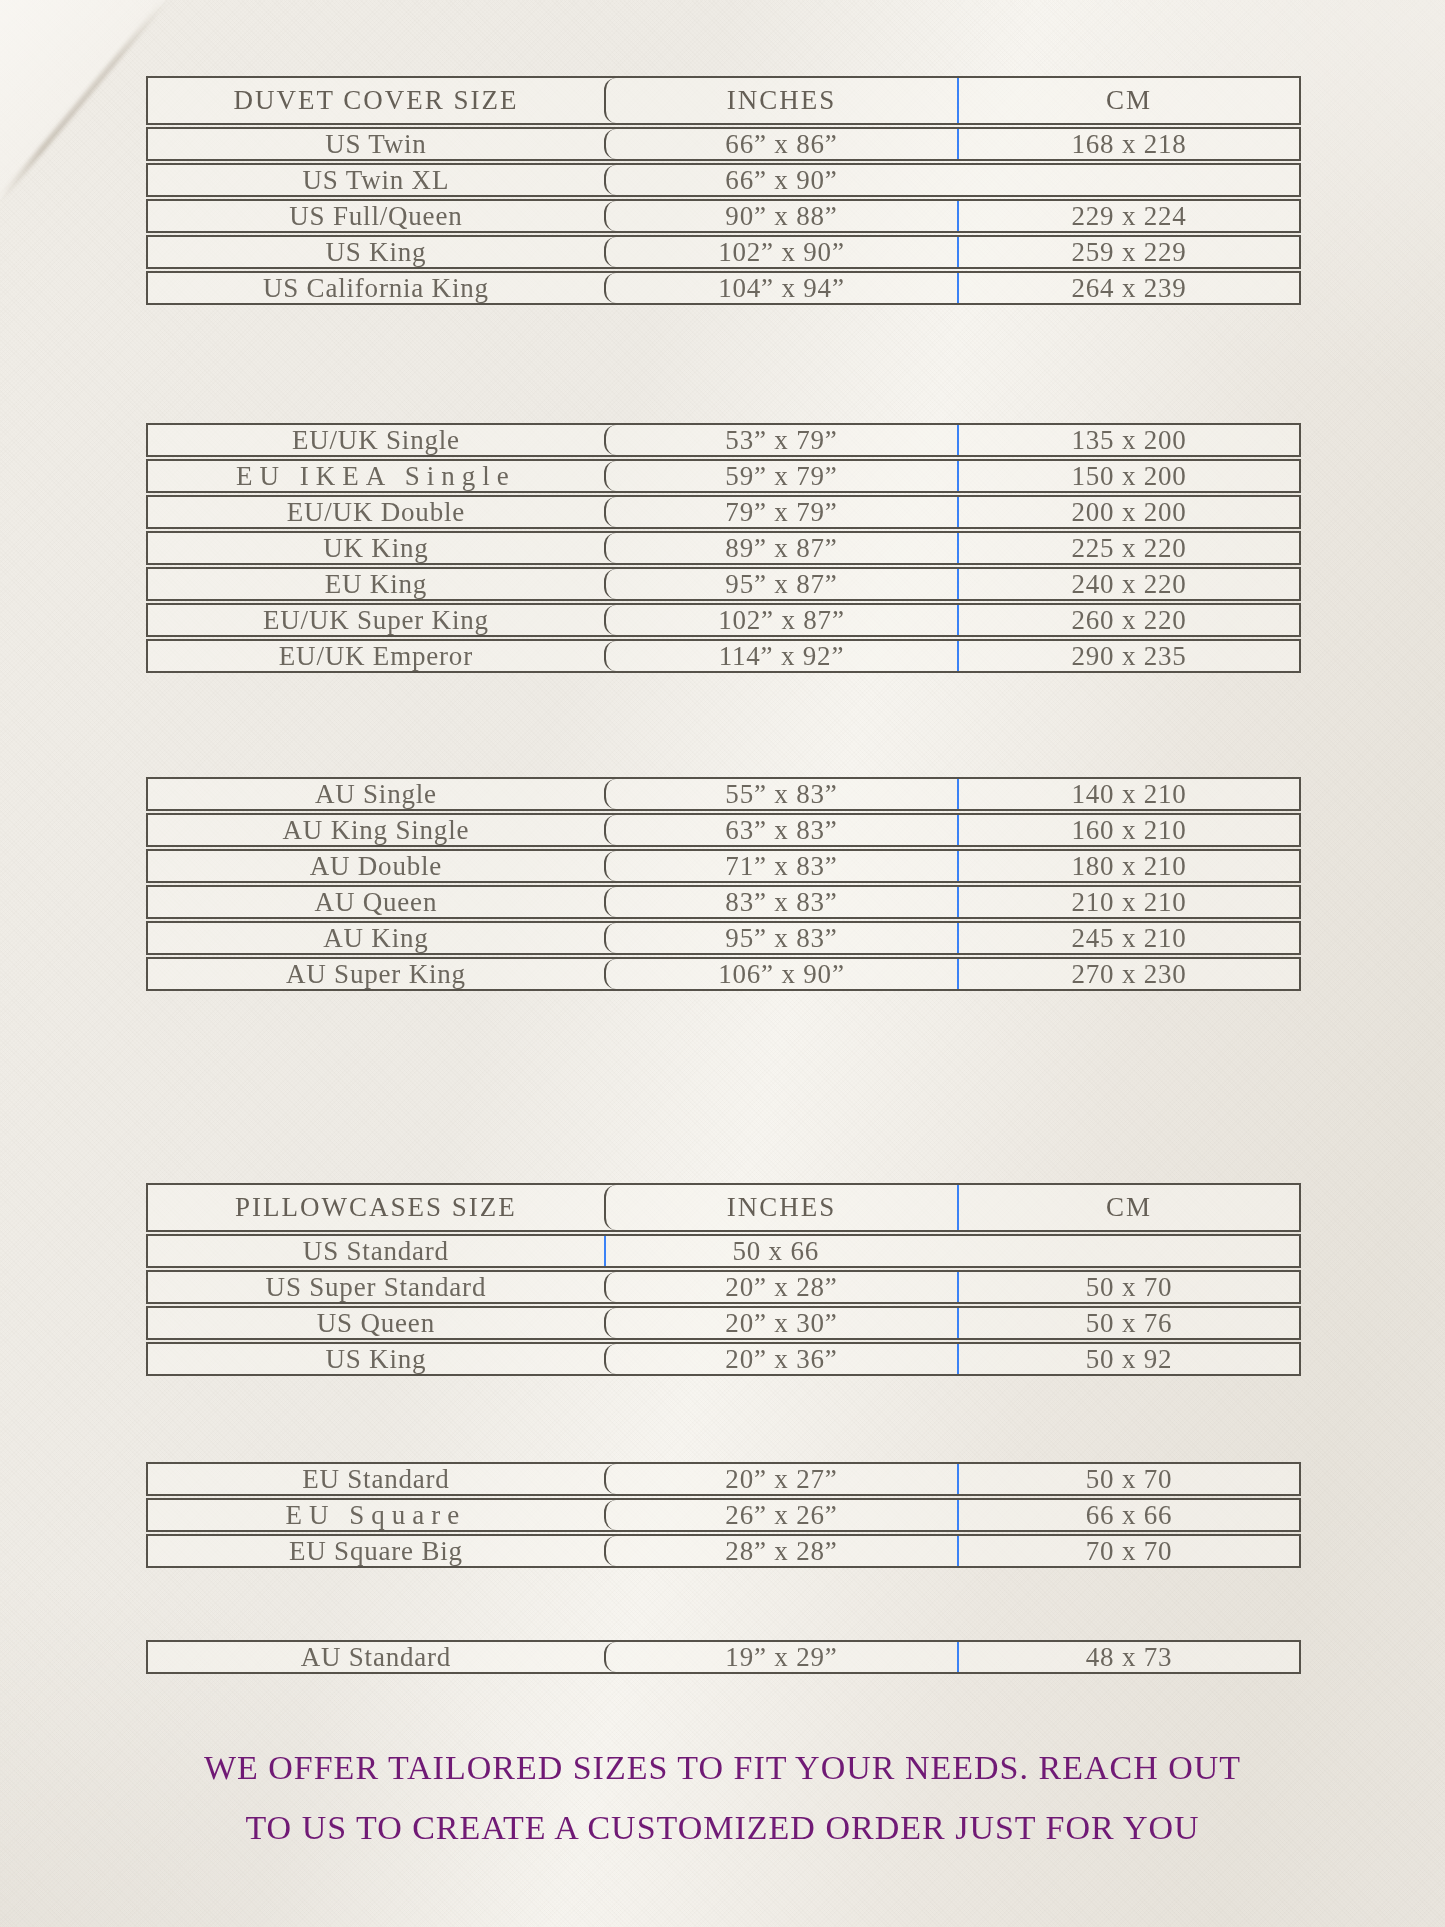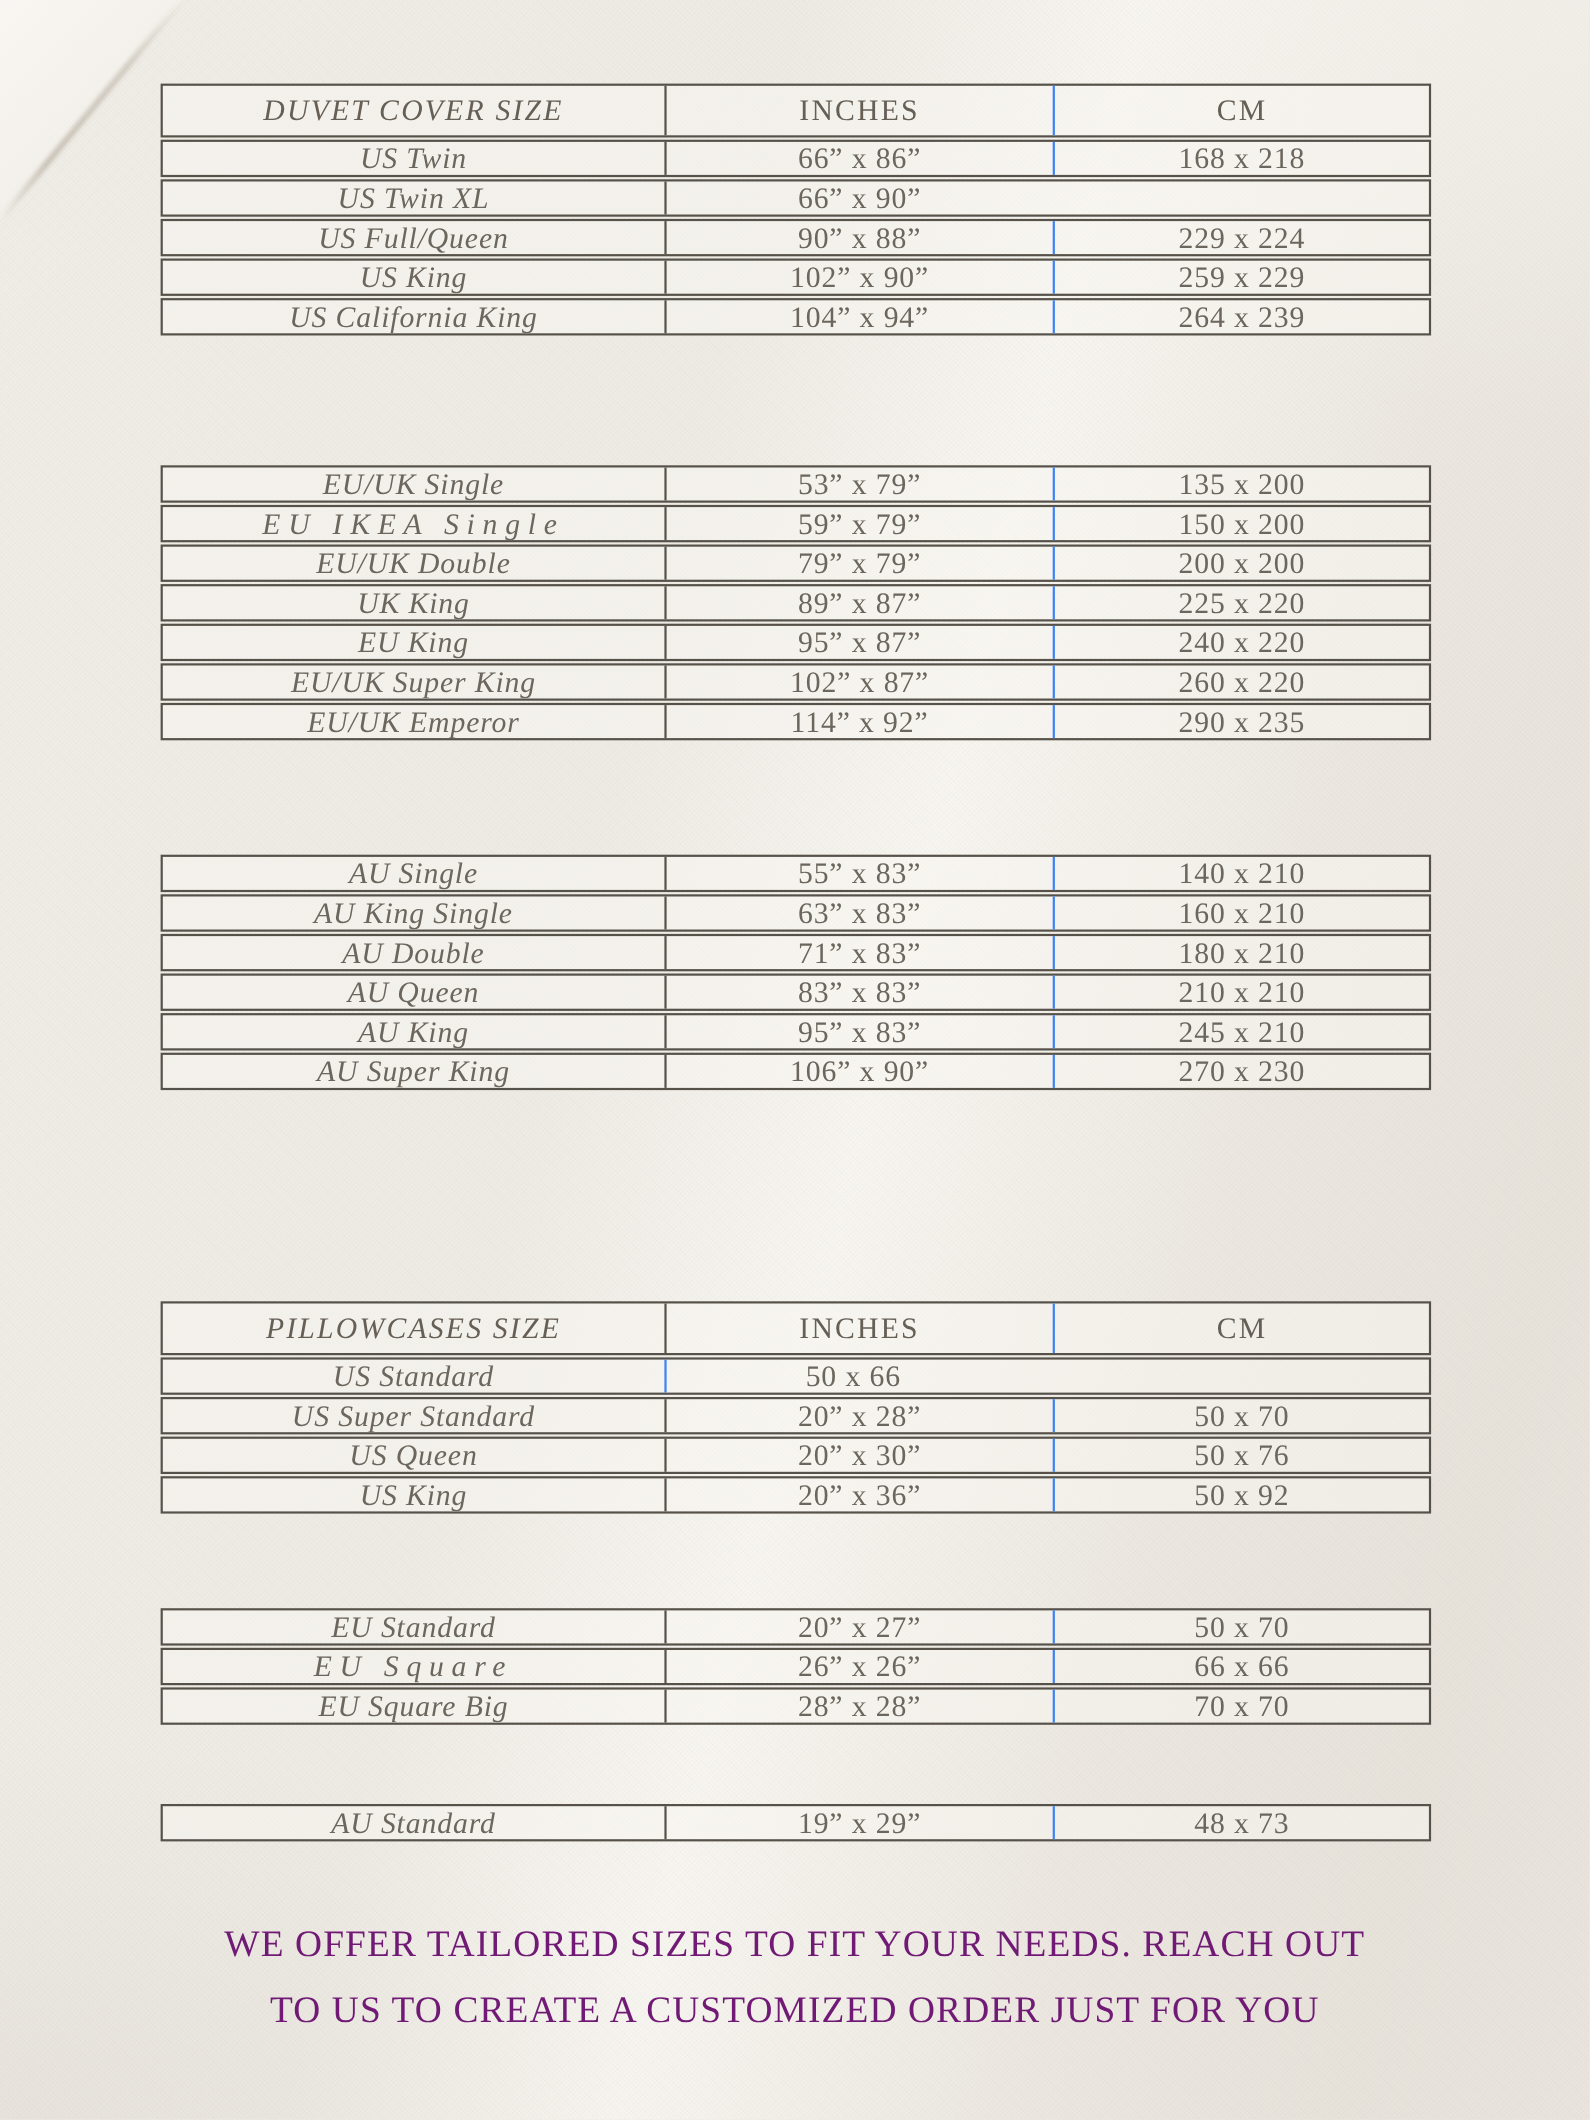--- a/index.html
+++ b/index.html
@@ -64,22 +64,22 @@
     box-sizing: border-box;
     display: flex;
     align-items: center;
     justify-content: center;
     font-size: 27px;
     letter-spacing: 0.8px;
     color: #6c675e;
     white-space: nowrap;
     overflow: hidden;
   }
-  .cell.c1 { width: 39.6%; font-style: italic; }
-  .cell.c2 { width: 30.7%; border-left: 2px solid #56524a; }
+  .cell.c1 { width: 39.6%; }
+  .cell.c2 { width: 30.7%; border-left: 2px solid #56524a; border-radius: 12px; }
   .cell.c3 { width: 29.7%; border-left: 2px solid #3b82f6; }
 
   .t-row.header .cell {
     letter-spacing: 2px;
     color: #655f56;
   }
   .cell.spaced { letter-spacing: 0.26em; }
 
   .footer-note {
     position: absolute;

